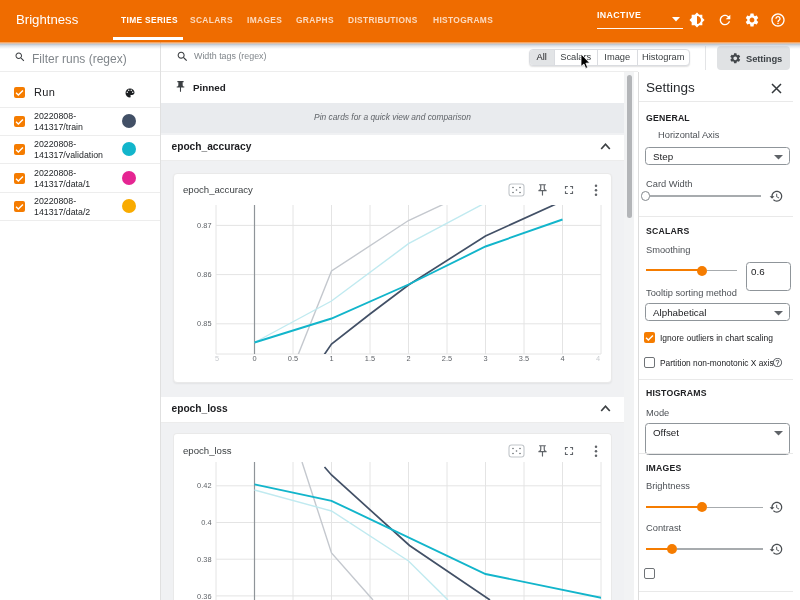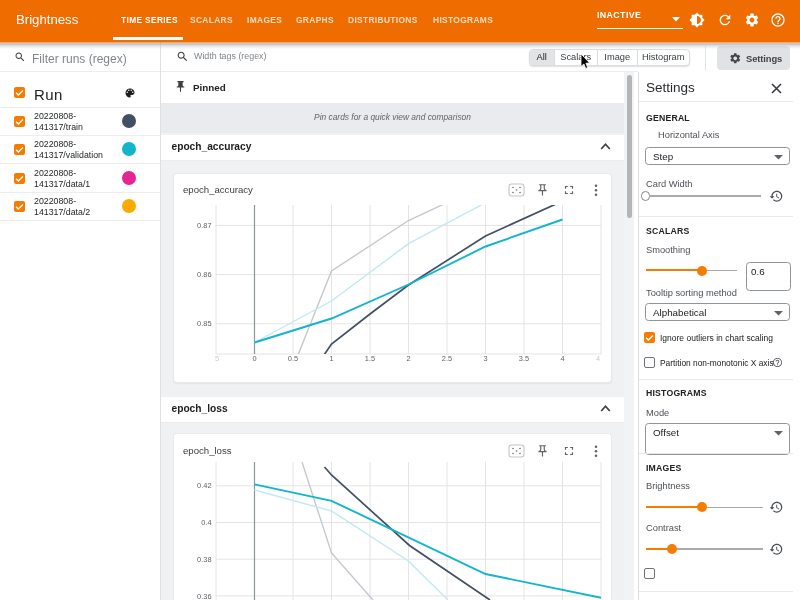--- a/index.html
+++ b/index.html
@@ -67,21 +67,21 @@
     <path fill="#3a3d41" d="M15.5 14h-.79l-.28-.27C15.41 12.59 16 11.11 16 9.5 16 5.91 13.09 3 9.5 3S3 5.91 3 9.5 5.91 16 9.5 16c1.61 0 3.09-.59 4.23-1.57l.27.28v.79l5 4.99L20.49 19l-4.99-5zm-6 0C7.01 14 5 11.99 5 9.5S7.01 5 9.5 5 14 7.01 14 9.5 11.99 14 9.5 14z"></path>
   </svg>
 <div class="abs" style="left:32px;top:52px;font-size:12px;color:#80868b;">Filter runs (regex)</div>
 <div class="abs hsep" style="left:0;top:71px;width:160px;"></div>
 
 <div class="abs cb on" style="left:14px;top:86.5px;">
     <svg width="11" height="11" viewBox="0 0 24 24">
       <path fill="none" stroke="#fff" stroke-width="3" d="M4.5 12.5l5 5 10-10"></path>
     </svg>
   </div>
-<div class="abs" style="left:34px;top:86px;font-size:15px;letter-spacing:.4px;color:#202124;">Run</div>
+<div class="abs" style="left:34px;top:86px;font-size:11px;letter-spacing:.4px;color:#202124;">Run</div>
 <svg class="abs" style="left:123.5px;top:86.5px;" width="12" height="12" viewBox="0 0 24 24">
     <path fill="#1a1d20" d="M12 3c-4.97 0-9 4.03-9 9s4.03 9 9 9c.83 0 1.5-.67 1.5-1.5 0-.39-.15-.74-.39-1.01-.23-.26-.38-.61-.38-.99 0-.83.67-1.5 1.5-1.5H16c2.76 0 5-2.24 5-5 0-4.42-4.03-8-9-8zm-5.5 9c-.83 0-1.5-.67-1.5-1.5S5.67 9 6.5 9 8 9.67 8 10.5 7.33 12 6.5 12zm3-4C8.67 8 8 7.33 8 6.5S8.67 5 9.5 5s1.5.67 1.5 1.5S10.33 8 9.5 8zm5 0c-.83 0-1.5-.67-1.5-1.5S13.67 5 14.5 5s1.5.67 1.5 1.5S15.33 8 14.5 8zm3 4c-.83 0-1.5-.67-1.5-1.5S16.67 9 17.5 9s1.5.67 1.5 1.5-.67 1.5-1.5 1.5z"></path>
   </svg>
 <div class="abs hsep" style="left:0;top:107px;width:160px;"></div>
 
 <div class="abs cb on" style="left:14px;top:115.5px;">
     <svg width="11" height="11" viewBox="0 0 24 24">
       <path fill="none" stroke="#fff" stroke-width="3" d="M4.5 12.5l5 5 10-10"></path>
     </svg>
   </div>

